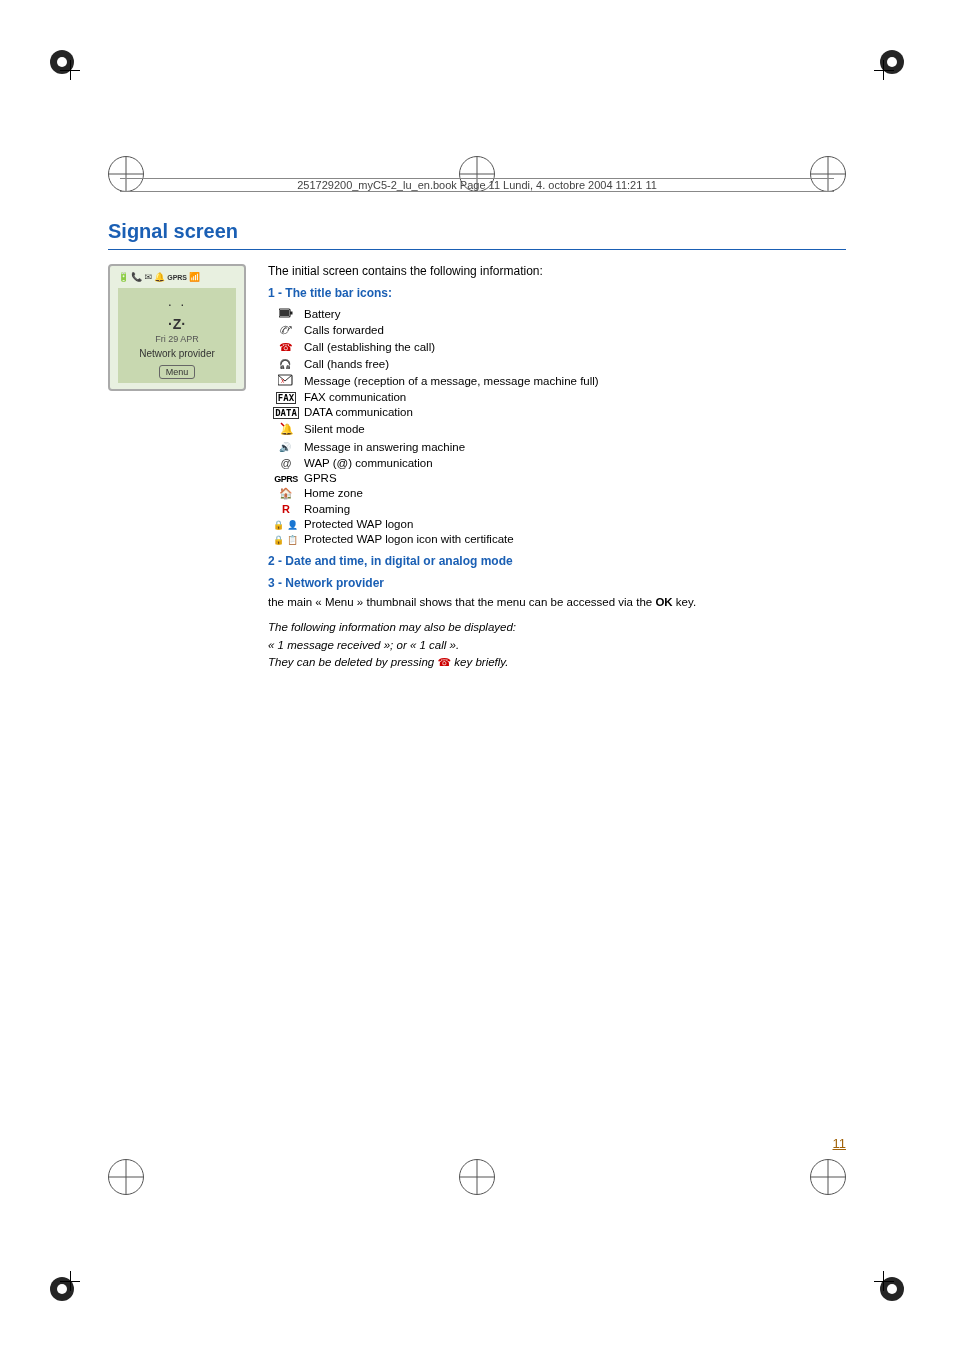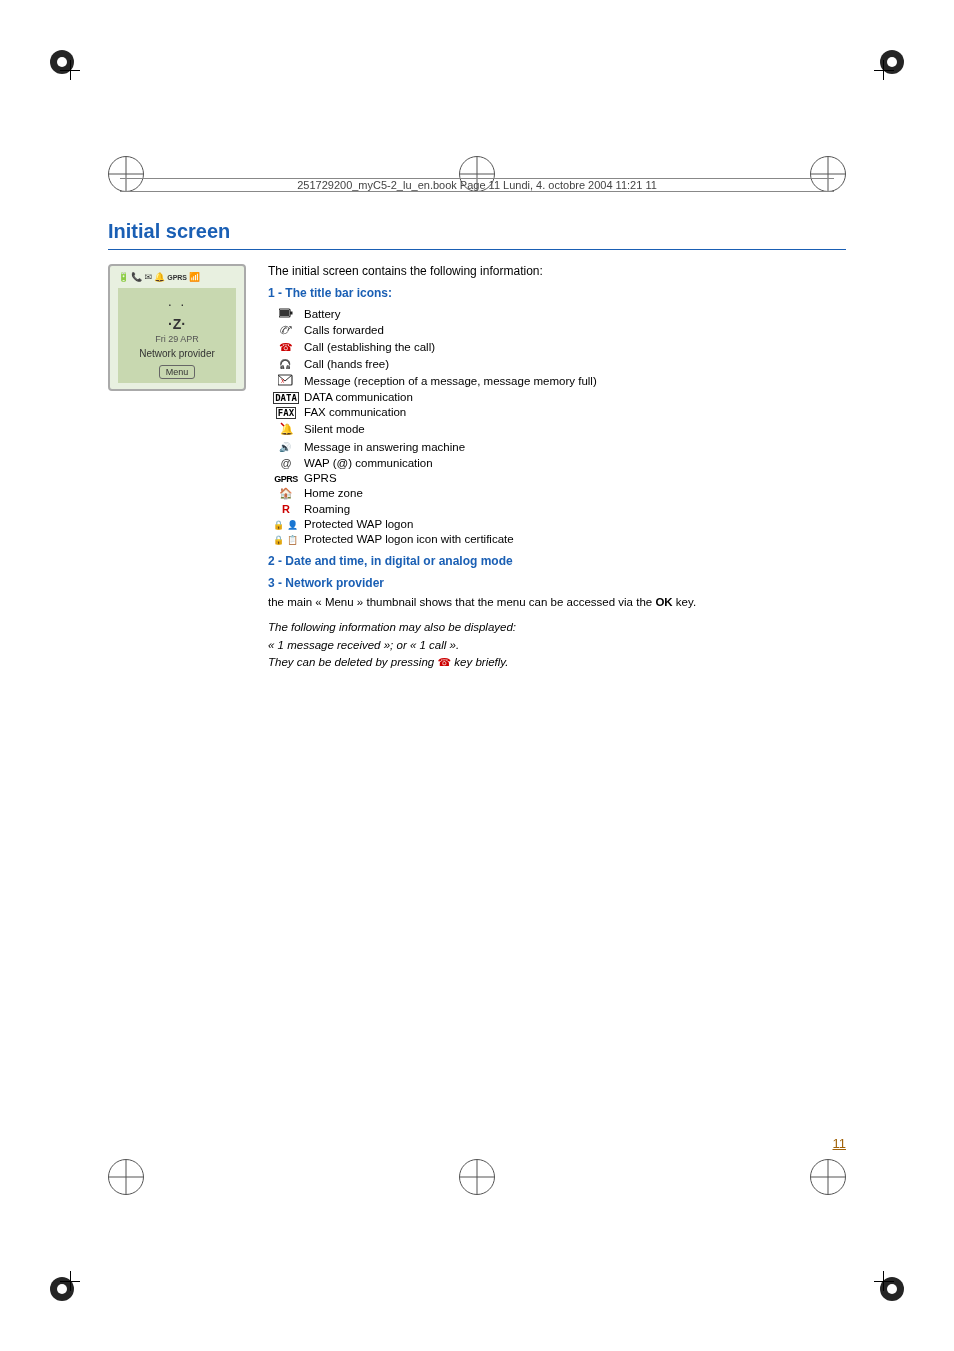--- a/index.html
+++ b/index.html
@@ -318,21 +318,21 @@
 <div class="big-target bt-br"></div>
 <div class="big-target bt-tc"></div>
 <div class="big-target bt-bc"></div>
 
 <div class="file-info-bar">
   <span>251729200_myC5-2_lu_en.book  Page 11  Lundi, 4. octobre 2004  11:21  11</span>
 </div>
 
 <div class="main-content">
 
-  <div class="section-title">Initial screen</div>
+  <div class="section-title">Signal screen</div>
 
   <div class="content-columns">
 
     <div class="phone-screen-col">
       <div class="phone-mock">
 
         <div class="phone-title-bar">
 
           <span class="phone-icon">🔋</span>
 
@@ -412,35 +412,35 @@
             <td class="icon-cell">
               <span>
                 <svg width="16" height="12" viewBox="0 0 16 12">
                   <rect x="0" y="1" width="14" height="10" rx="1" fill="none" stroke="#333" stroke-width="1.2"></rect>
                   <line x1="0" y1="1" x2="7" y2="7" stroke="#333" stroke-width="1"></line>
                   <line x1="14" y1="1" x2="7" y2="7" stroke="#333" stroke-width="1"></line>
                   <text x="3" y="9" font-size="5" fill="#cc0000">X</text>
                 </svg>
               </span>
             </td>
-            <td>Message (reception of a message, message memory full)</td>
+            <td>Message (reception of a message, message machine full)</td>
+          </tr>
+
+          <tr>
+            <td class="icon-cell">
+              <span class="sym-fax">FAX</span>
+            </td>
+            <td>FAX communication</td>
           </tr>
 
           <tr>
             <td class="icon-cell">
               <span class="sym-data">DATA</span>
             </td>
             <td>DATA communication</td>
-          </tr>
-
-          <tr>
-            <td class="icon-cell">
-              <span class="sym-fax">FAX</span>
-            </td>
-            <td>FAX communication</td>
           </tr>
 
           <tr>
             <td class="icon-cell">
               <span>
                 <svg width="14" height="14" viewBox="0 0 14 14">
                   <line x1="2" y1="2" x2="12" y2="12" stroke="#c00" stroke-width="1.5"></line>
                   <text x="1" y="12" font-size="11" fill="#333">🔔</text>
                 </svg>
               </span>

